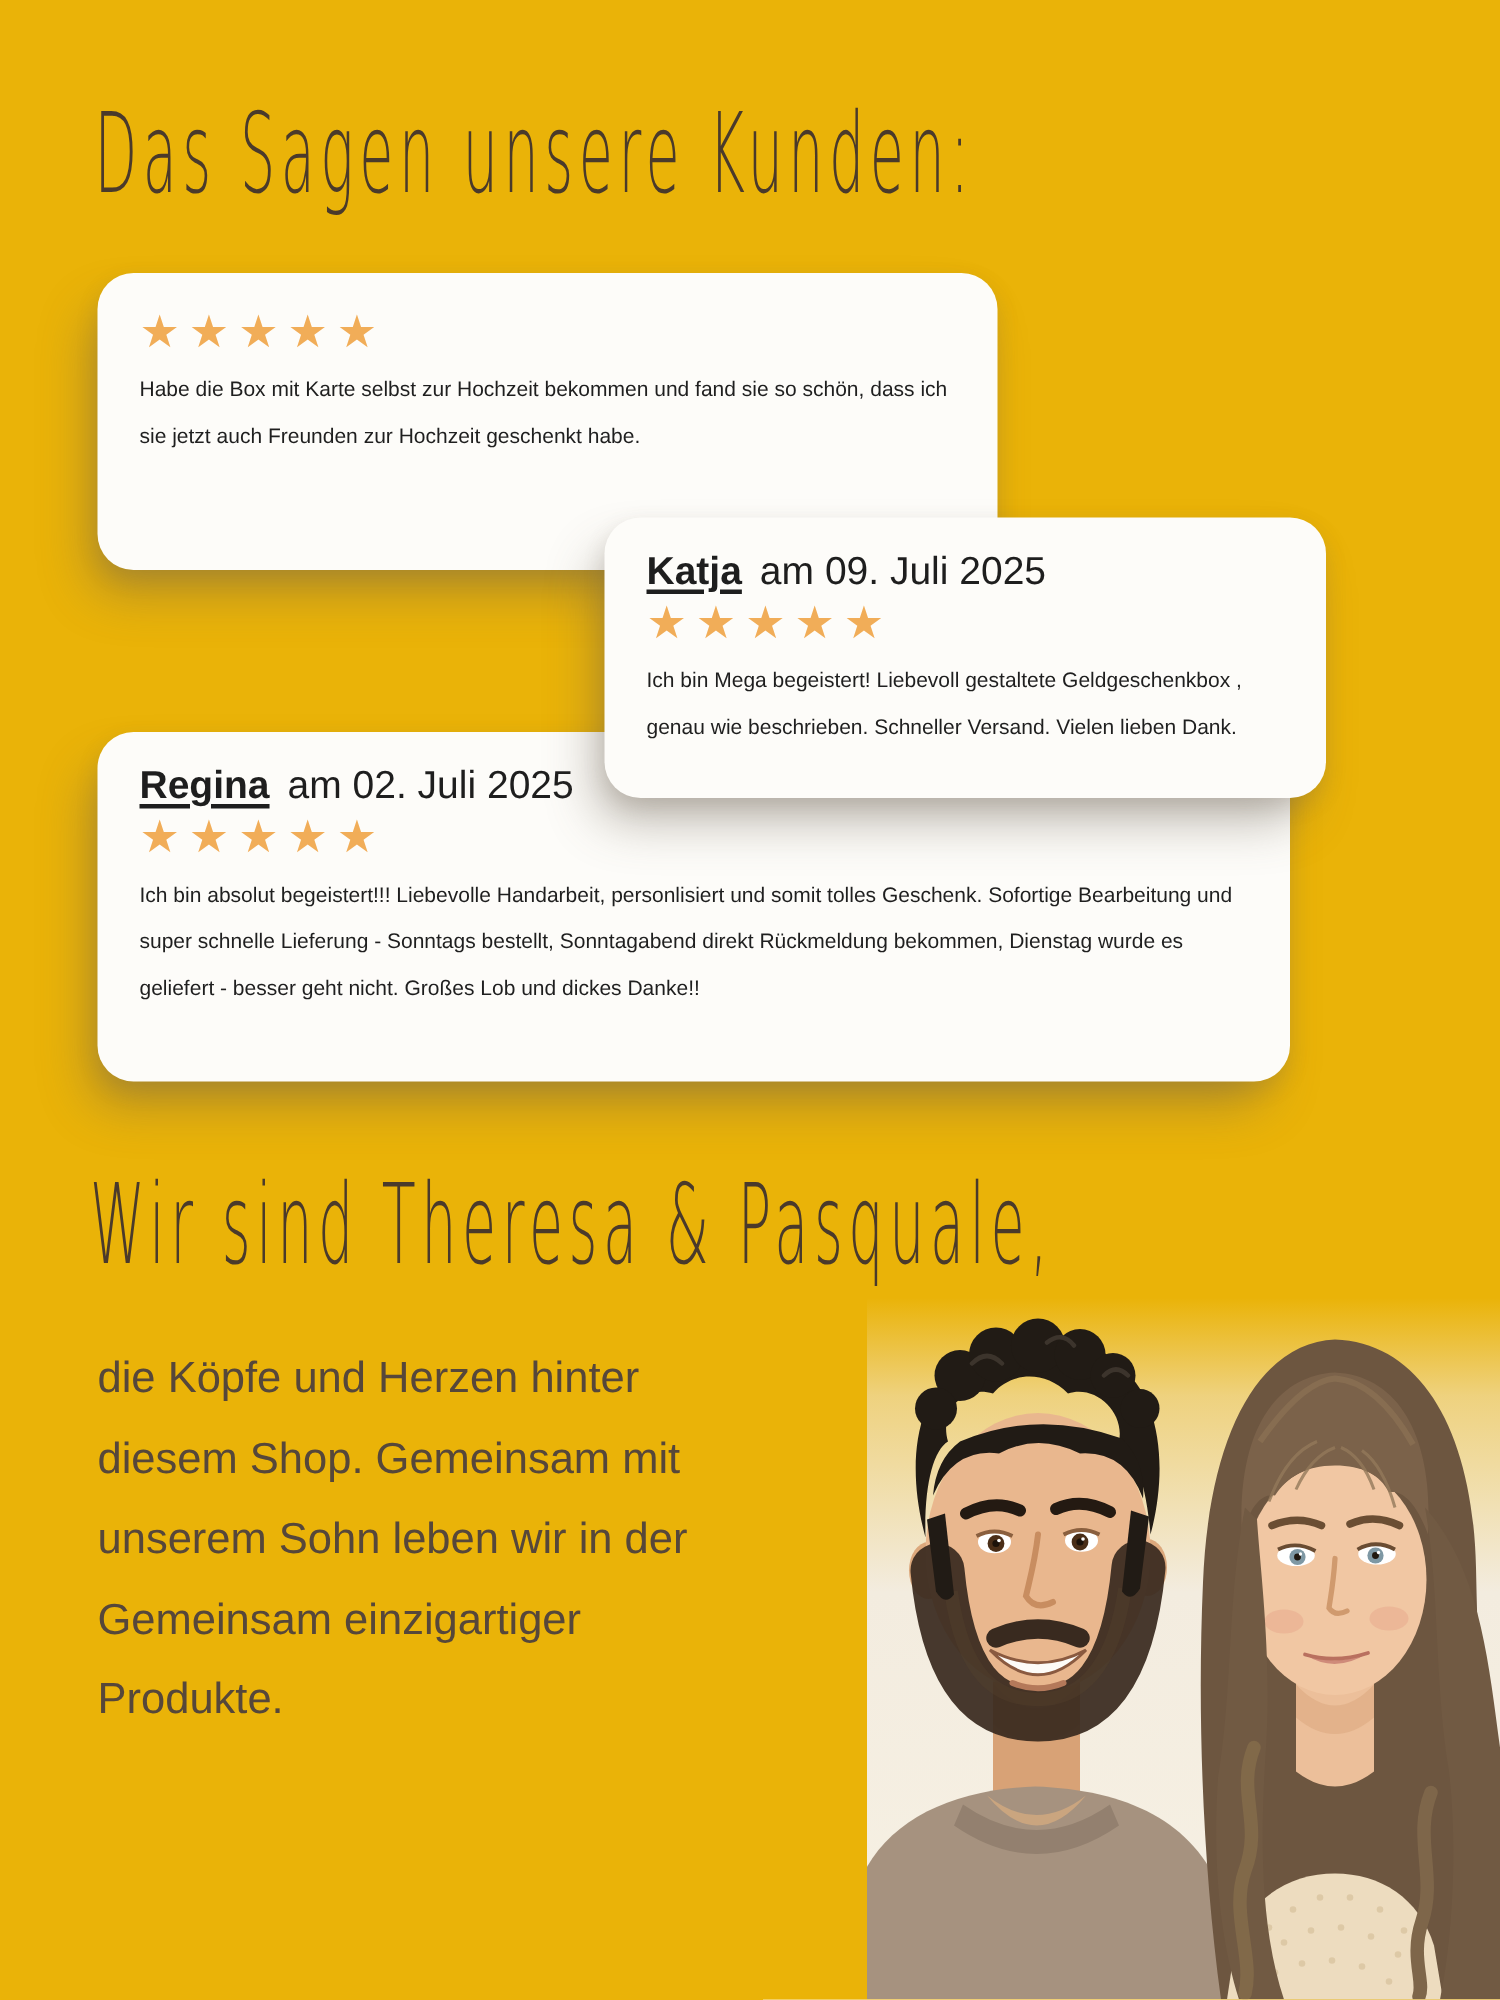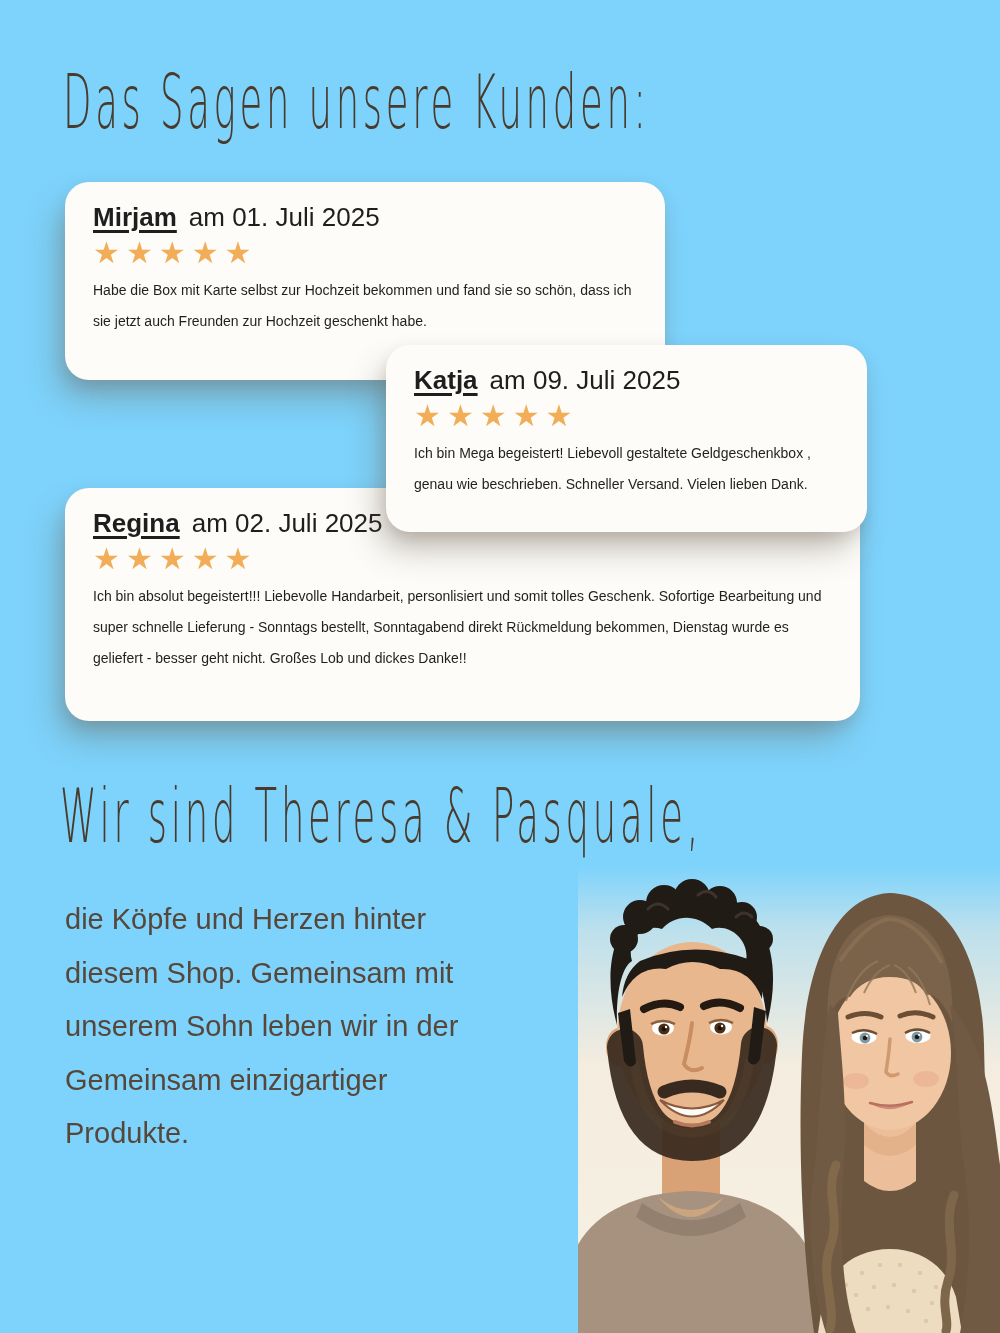--- a/index.html
+++ b/index.html
@@ -1,18 +1,18 @@
 <!DOCTYPE html>
 <html><head>
 <meta charset="utf-8">
 <style>
   html,body{margin:0;padding:0;}
   .page{
     position:relative; width:1000px; height:1333px; overflow:hidden;
-    background:#7dd3fc;
+    background:#eab308;
     font-family:"Liberation Sans", sans-serif;
   }
   
   .script-title{
     position:absolute;
     font-family:"DejaVu Sans", sans-serif;
     font-weight:100;
     color:#4a3a2b;
     letter-spacing:0.10em;
     white-space:nowrap;
@@ -25,21 +25,21 @@
 
   .card{
     position:absolute;
     background:#fdfcf9;
     border-radius:24px;
     padding:20px 28px 22px 28px;
     box-sizing:border-box;
     box-shadow:-10px 20px 34px -6px rgba(104,94,78,.45), 0 6px 14px rgba(104,94,78,.16);
   }
   .card-mirjam{ left:65px; top:182px; width:600px; min-height:198px; z-index:2; }
-  .card-katja { left:386px; top:345px; width:481px; min-height:187px; z-index:3; }
+  .card-katja { left:403px; top:345px; width:481px; min-height:187px; z-index:3; }
   .card-regina{ left:65px; top:488px; width:795px; min-height:233px; z-index:1; }
 
   .review-head{ font-size:26px; color:#1e1e1e; }
   .review-name{
     font-weight:700;
     text-decoration:underline;
     text-decoration-thickness:2.5px;
     text-underline-offset:4px;
   }
   .review-date{ margin-left:12px; font-weight:400; }
@@ -67,23 +67,20 @@
   .photo svg{ display:block; }
 </style>
 </head>
 <body>
 
 <div class="page">
 
   <div class="script-title" id="title-reviews">Das Sagen unsere Kunden:</div>
 
   <div class="card card-mirjam">
-    <div class="review-head">
-      <span class="review-name">Mirjam</span><span class="review-date">am 01. Juli 2025</span>
-    </div>
     <div class="stars">★★★★★</div>
     <div class="review-text">Habe die Box mit Karte selbst zur Hochzeit bekommen und fand sie so schön, dass ich sie jetzt auch Freunden zur Hochzeit geschenkt habe.</div>
   </div>
 
   <div class="card card-katja">
     <div class="review-head">
       <span class="review-name">Katja</span><span class="review-date">am 09. Juli 2025</span>
     </div>
     <div class="stars">★★★★★</div>
     <div class="review-text">Ich bin Mega begeistert! Liebevoll gestaltete Geldgeschenkbox , genau wie beschrieben. Schneller Versand. Vielen lieben Dank.</div>

